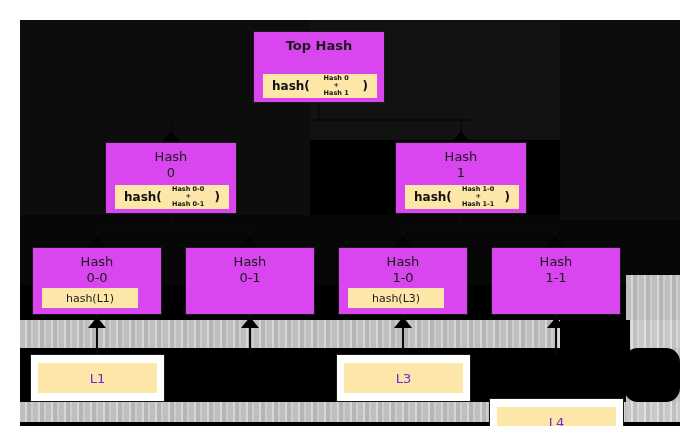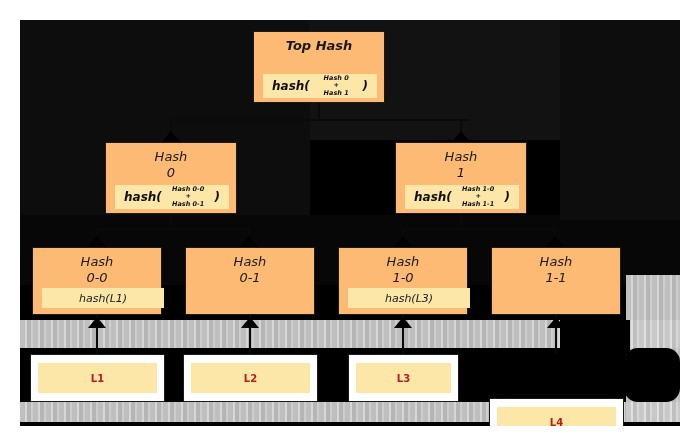--- a/index.html
+++ b/index.html
@@ -58,28 +58,27 @@
     width: 0; height: 0;
     border-left: 9px solid transparent;
     border-right: 9px solid transparent;
     border-bottom: 11px solid #000000;
     pointer-events: none;
   }
 
   
   .node {
     position: absolute;
-    background: #fdba74;
+    background: #d946ef;
     border: 1px solid #1a1a1a;
     box-sizing: border-box;
     display: flex;
     flex-direction: column;
     align-items: center;
     z-index: 5;
-    font-style: italic;
   }
   .node-title {
     text-align: center;
     color: #1a1a1a;
     font-size: 13px;
     line-height: 16px;
     font-weight: 400;
     white-space: pre-line;
     margin-top: 6px;
   }
@@ -118,56 +117,56 @@
   }
 
   
   .hash-simple {
     font-size: 11px;
     color: #1a1a1a;
   }
 
   
   .block-label {
-    font-size: 10px;
-    font-weight: 700;
-    color: #b91c1c;
+    font-size: 13px;
+    font-weight: 400;
+    color: #6d28d9;
   }
 
   
   #node-top      { left: 233px; top: 11px;  width: 132px; height: 72px; }
   #node-top .hashbox { position:absolute; left:9px; top:42px; width:114px; height:24px; }
 
   #node-h0 { left: 85px;  top: 122px; width: 132px; height: 72px; }
   #node-h1 { left: 375px; top: 122px; width: 132px; height: 72px; }
   #node-h0 .hashbox, #node-h1 .hashbox { position:absolute; left:9px; top:42px; width:114px; height:24px; }
 
   #node-h00 { left: 12px;  top: 227px; width: 130px; height: 68px; }
   #node-h01 { left: 165px; top: 227px; width: 130px; height: 68px; }
   #node-h10 { left: 318px; top: 227px; width: 130px; height: 68px; }
   #node-h11 { left: 471px; top: 227px; width: 130px; height: 68px; }
   .leafhash .hashbox {
-    position: absolute; left: 9px; top: 40px; width: 122px; height: 20px;
+    position: absolute; left: 9px; top: 40px; width: 96px; height: 20px;
   }
 
   .block {
     position: absolute;
     top: 334px;
     height: 48px;
     background: #ffffff;
     border: 1px solid #1a1a1a;
     box-sizing: border-box;
     z-index: 5;
   }
   .block .hashbox {
     position: absolute; left: 7px; top: 8px; right: 7px; bottom: 8px;
   }
   #block-l1 { left: 10px;  width: 135px; }
   #block-l2 { left: 163px; width: 135px; }
-  #block-l3 { left: 316px; width: 111px; margin-left: 12px; }
+  #block-l3 { left: 316px; width: 135px; }
   #block-l4 { left: 469px; width: 135px; margin-top: 44px; }
 </style>
 </head>
 <body>
 
 <div id="canvas">
 
   <div class="bg-shape" style="left:0;top:0;width:290px;height:195px;"></div>
   <div class="bg-shape lighter" style="left:290px;top:0;width:250px;height:120px;"></div>
   <div class="bg-shape darker" style="left:0;top:195px;width:660px;height:70px;"></div>
@@ -270,23 +269,20 @@
   </div>
 
   <div class="node leafhash" id="node-h11">
     <div class="node-title">Hash
 1-1</div>
   </div>
 
   <div class="block" id="block-l1">
     <div class="hashbox block-label">L1</div>
   </div>
-  <div class="block" id="block-l2">
-    <div class="hashbox block-label">L2</div>
-  </div>
   <div class="block" id="block-l3">
     <div class="hashbox block-label">L3</div>
   </div>
   <div class="block" id="block-l4">
     <div class="hashbox block-label">L4</div>
   </div>
 
 </div>
 
 </body></html>

